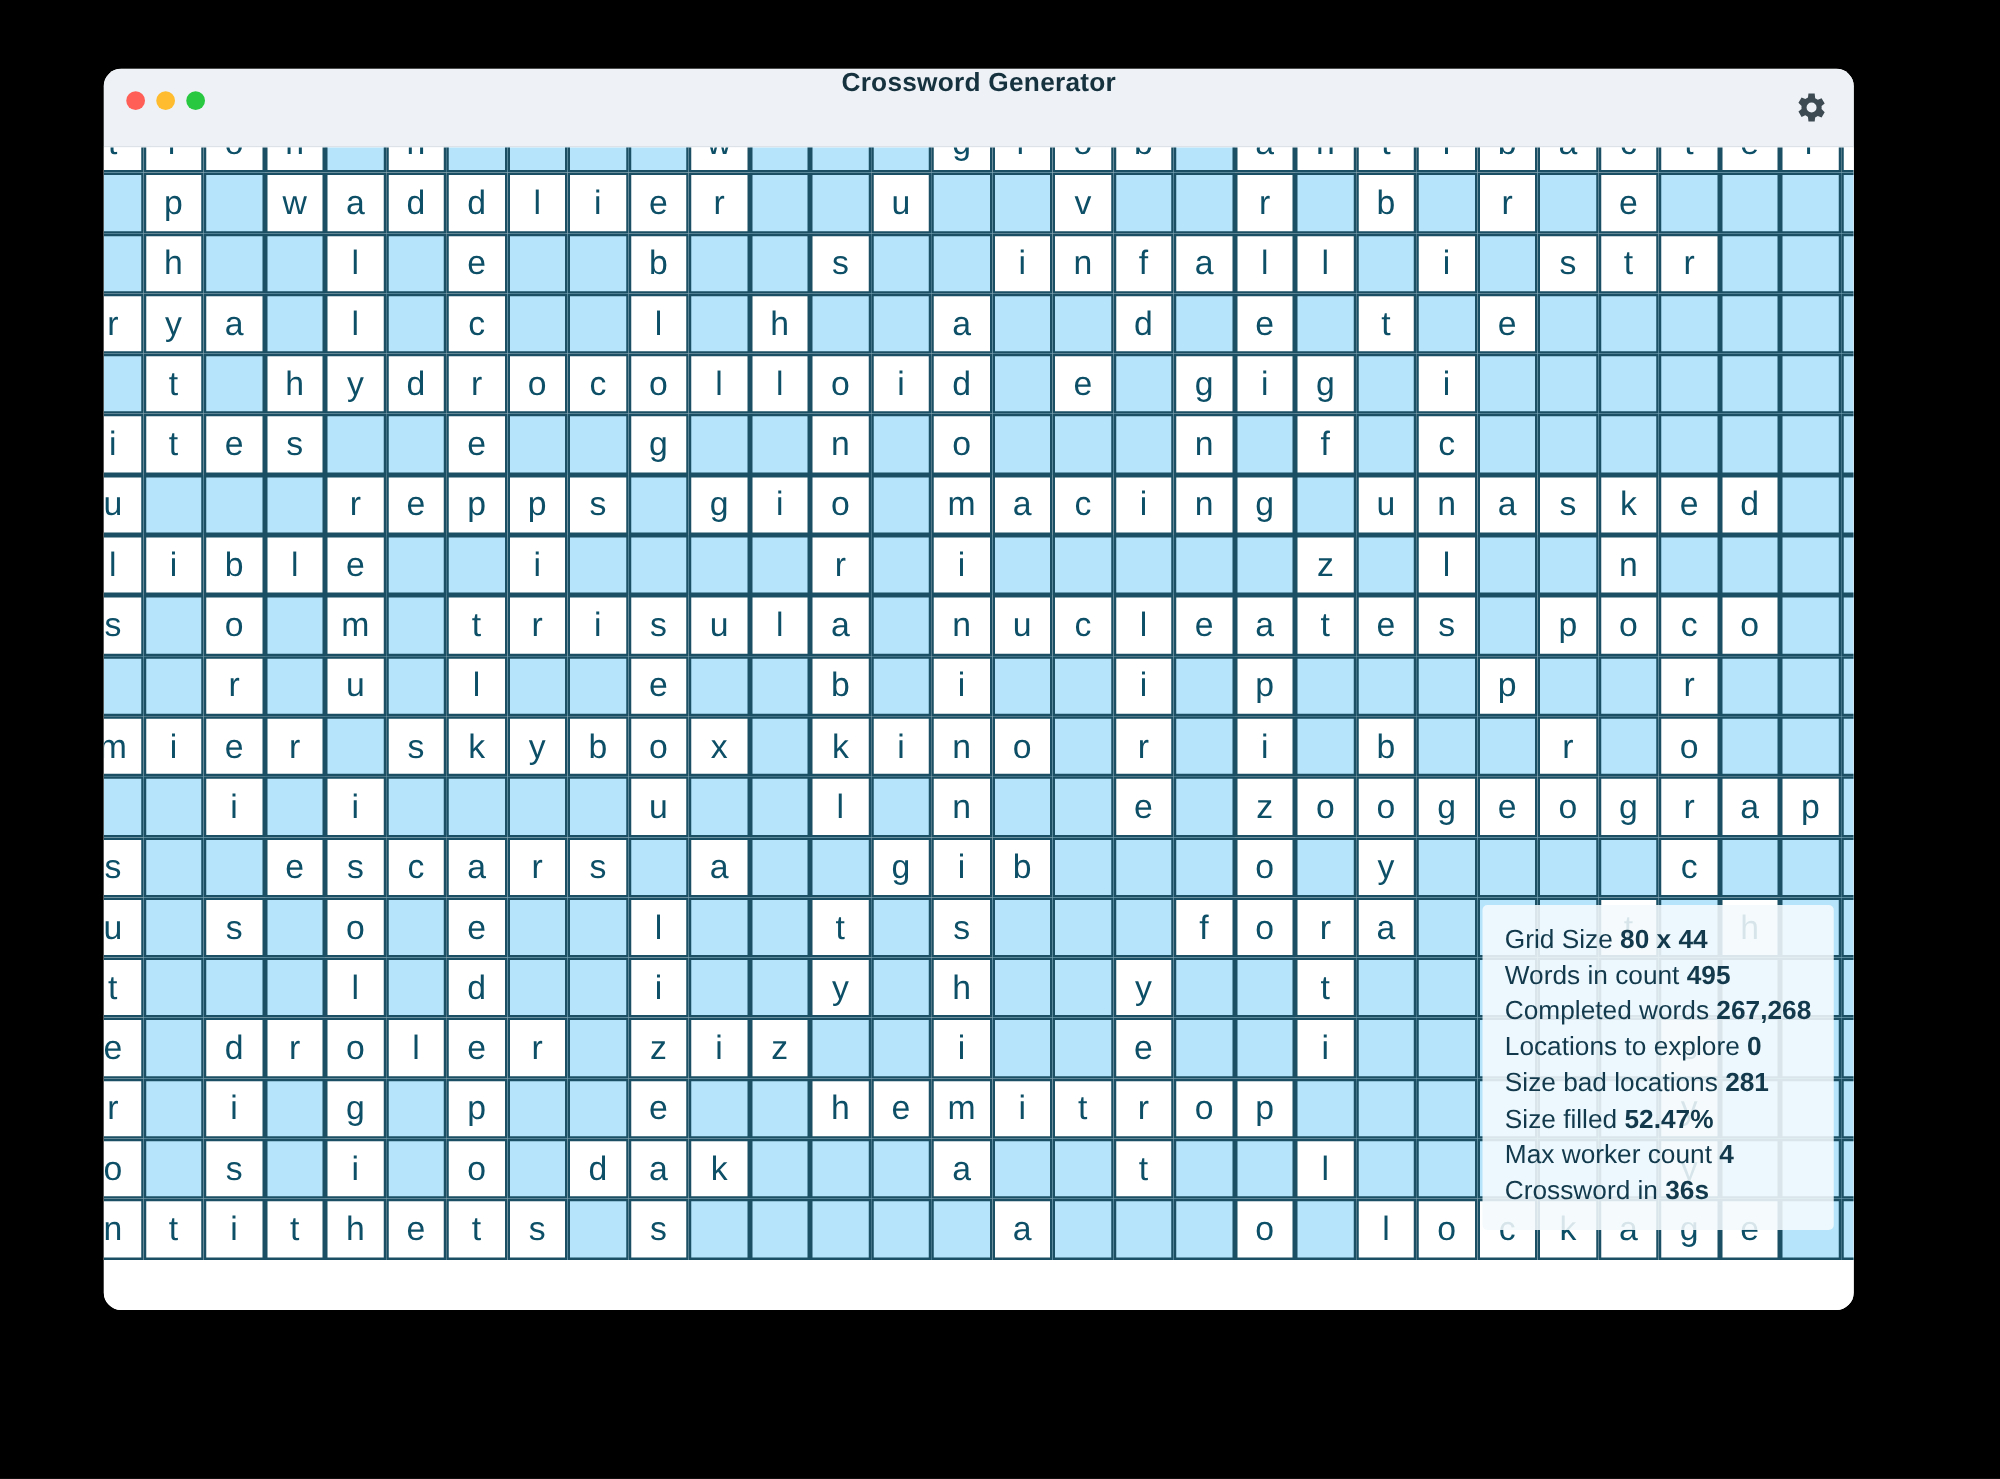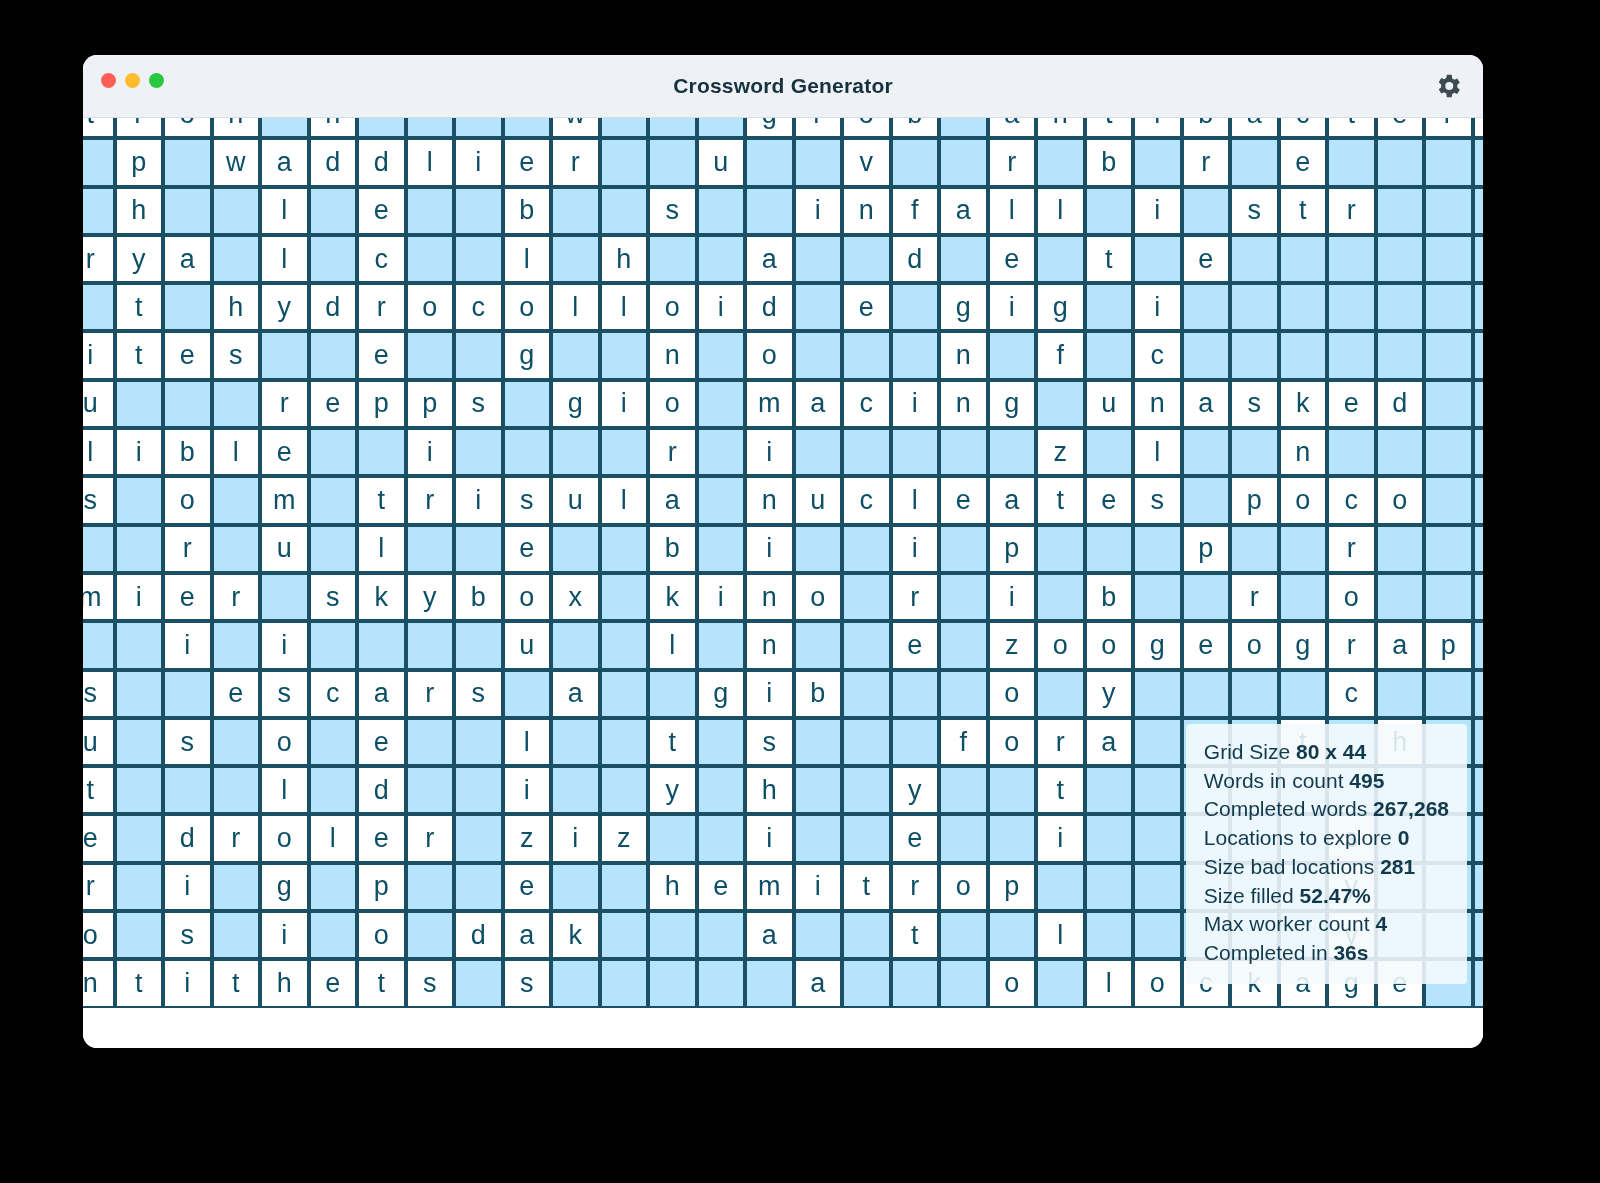--- a/index.html
+++ b/index.html
@@ -21,21 +21,20 @@
     border-radius: 14px;
     overflow: hidden;
     box-shadow: 0 10px 40px rgba(0,0,0,0.5);
   }
   .titlebar {
     position: relative;
     height: 62px;
     background: #eef2f6;
     border-bottom: 1px solid #d7dde3;
     display: flex;
-    align-items: center;
     justify-content: center;
   }
   .traffic {
     position: absolute;
     left: 18px;
     top: 18px;
     display: flex;
     gap: 9px;
   }
   .dot { width: 15px; height: 15px; border-radius: 50%; }
@@ -692,16 +691,16 @@
       </div>
 
     <div class="stats">
       <div class="row"><span>Grid Size</span> <span class="val">80 x 44</span></div>
       <div class="row"><span>Words in count</span> <span class="val">495</span></div>
       <div class="row"><span>Completed words</span> <span class="val">267,268</span></div>
       <div class="row"><span>Locations to explore</span> <span class="val">0</span></div>
       <div class="row"><span>Size bad locations</span> <span class="val">281</span></div>
       <div class="row"><span>Size filled</span> <span class="val">52.47%</span></div>
       <div class="row"><span>Max worker count</span> <span class="val">4</span></div>
-      <div class="row"><span>Completed in</span> <span class="val">36s</span></div>
+      <div class="row"><span>Crossword in</span> <span class="val">36s</span></div>
     </div>
   </div>
 </div>
 
 </body></html>

